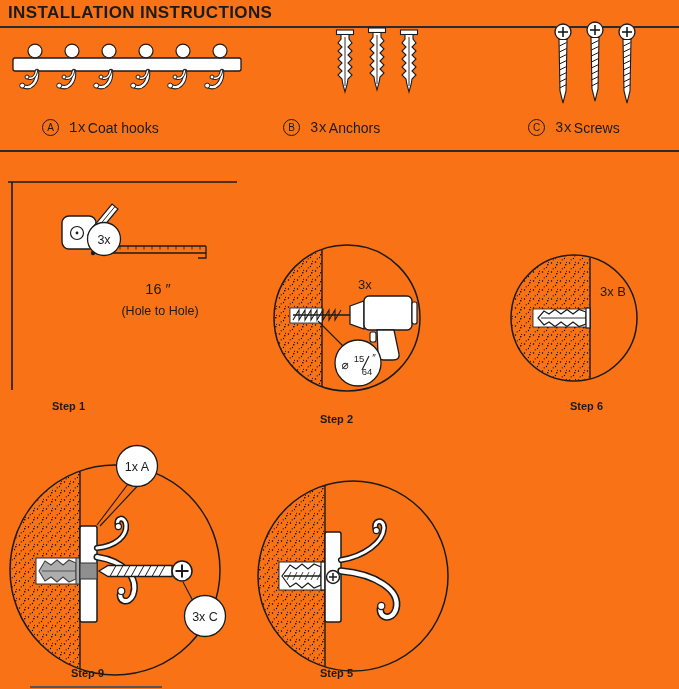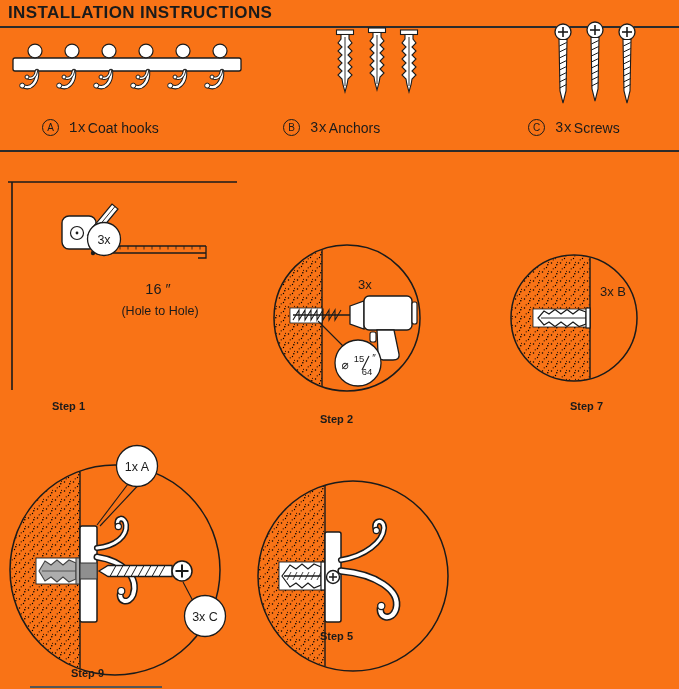--- a/index.html
+++ b/index.html
@@ -318,18 +318,18 @@
     <g>
       <circle class="shp" stroke-width="1.4" cx="80" cy="101" r="6.5"></circle>
       <line class="ln" stroke-width="1.5" x1="76" y1="101" x2="84" y2="101"></line>
       <line class="ln" stroke-width="1.5" x1="80" y1="97" x2="80" y2="105"></line>
     </g>
     <circle class="ln" stroke-width="1.5" cx="100" cy="100" r="95"></circle>
   </svg>
 
   <div class="abs step-label" style="left:52px;  top:400px;">Step 1</div>
   <div class="abs step-label" style="left:320px; top:413px;">Step 2</div>
-  <div class="abs step-label" style="left:570px; top:400px;">Step 7</div>
+  <div class="abs step-label" style="left:570px; top:400px;">Step 6</div>
   <div class="abs step-label" style="left:71px;  top:667px;">Step 9</div>
-  <div class="abs step-label" style="left:320px; top:630px;">Step 5</div>
+  <div class="abs step-label" style="left:320px; top:667px;">Step 5</div>
 
   <div class="abs rule" style="left:30px; top:686px; width:132px; height:2px; background:#555;"></div>
 </div>
 
 </body></html>

